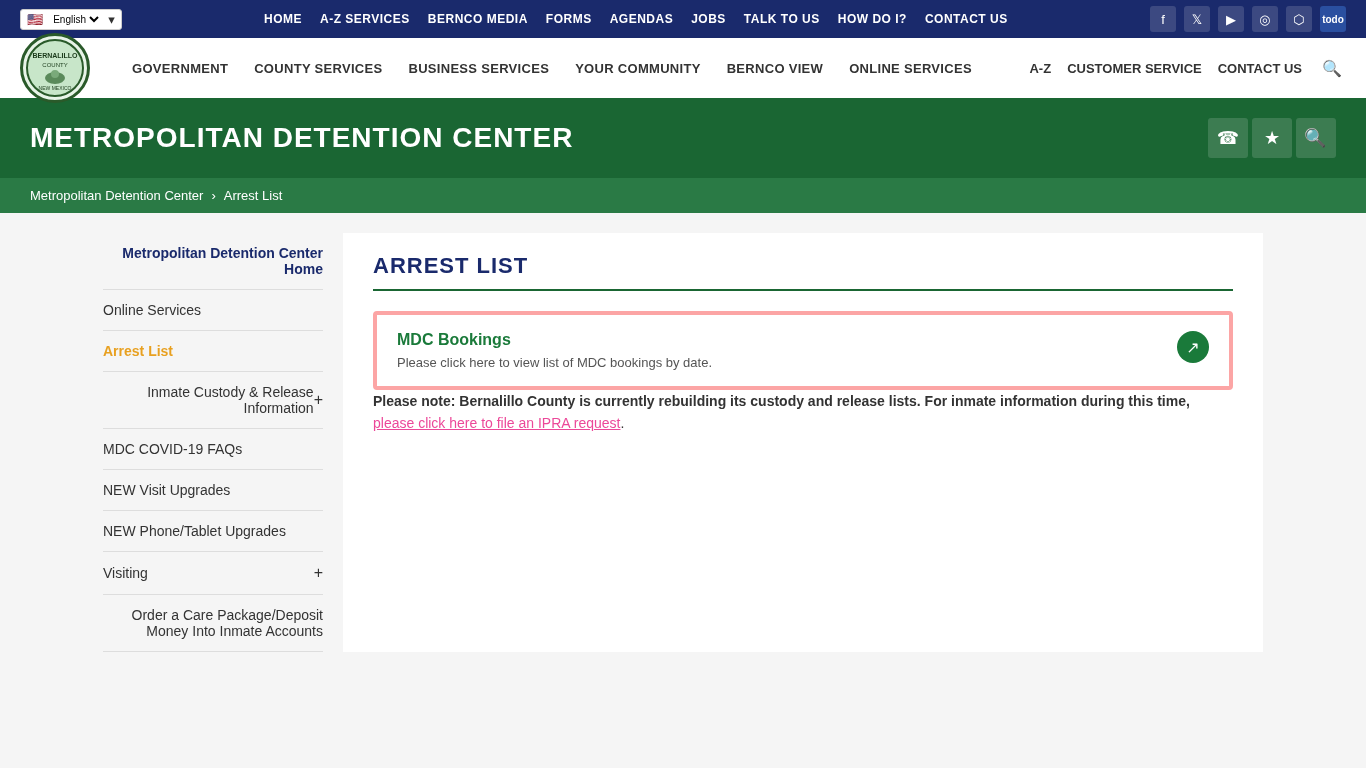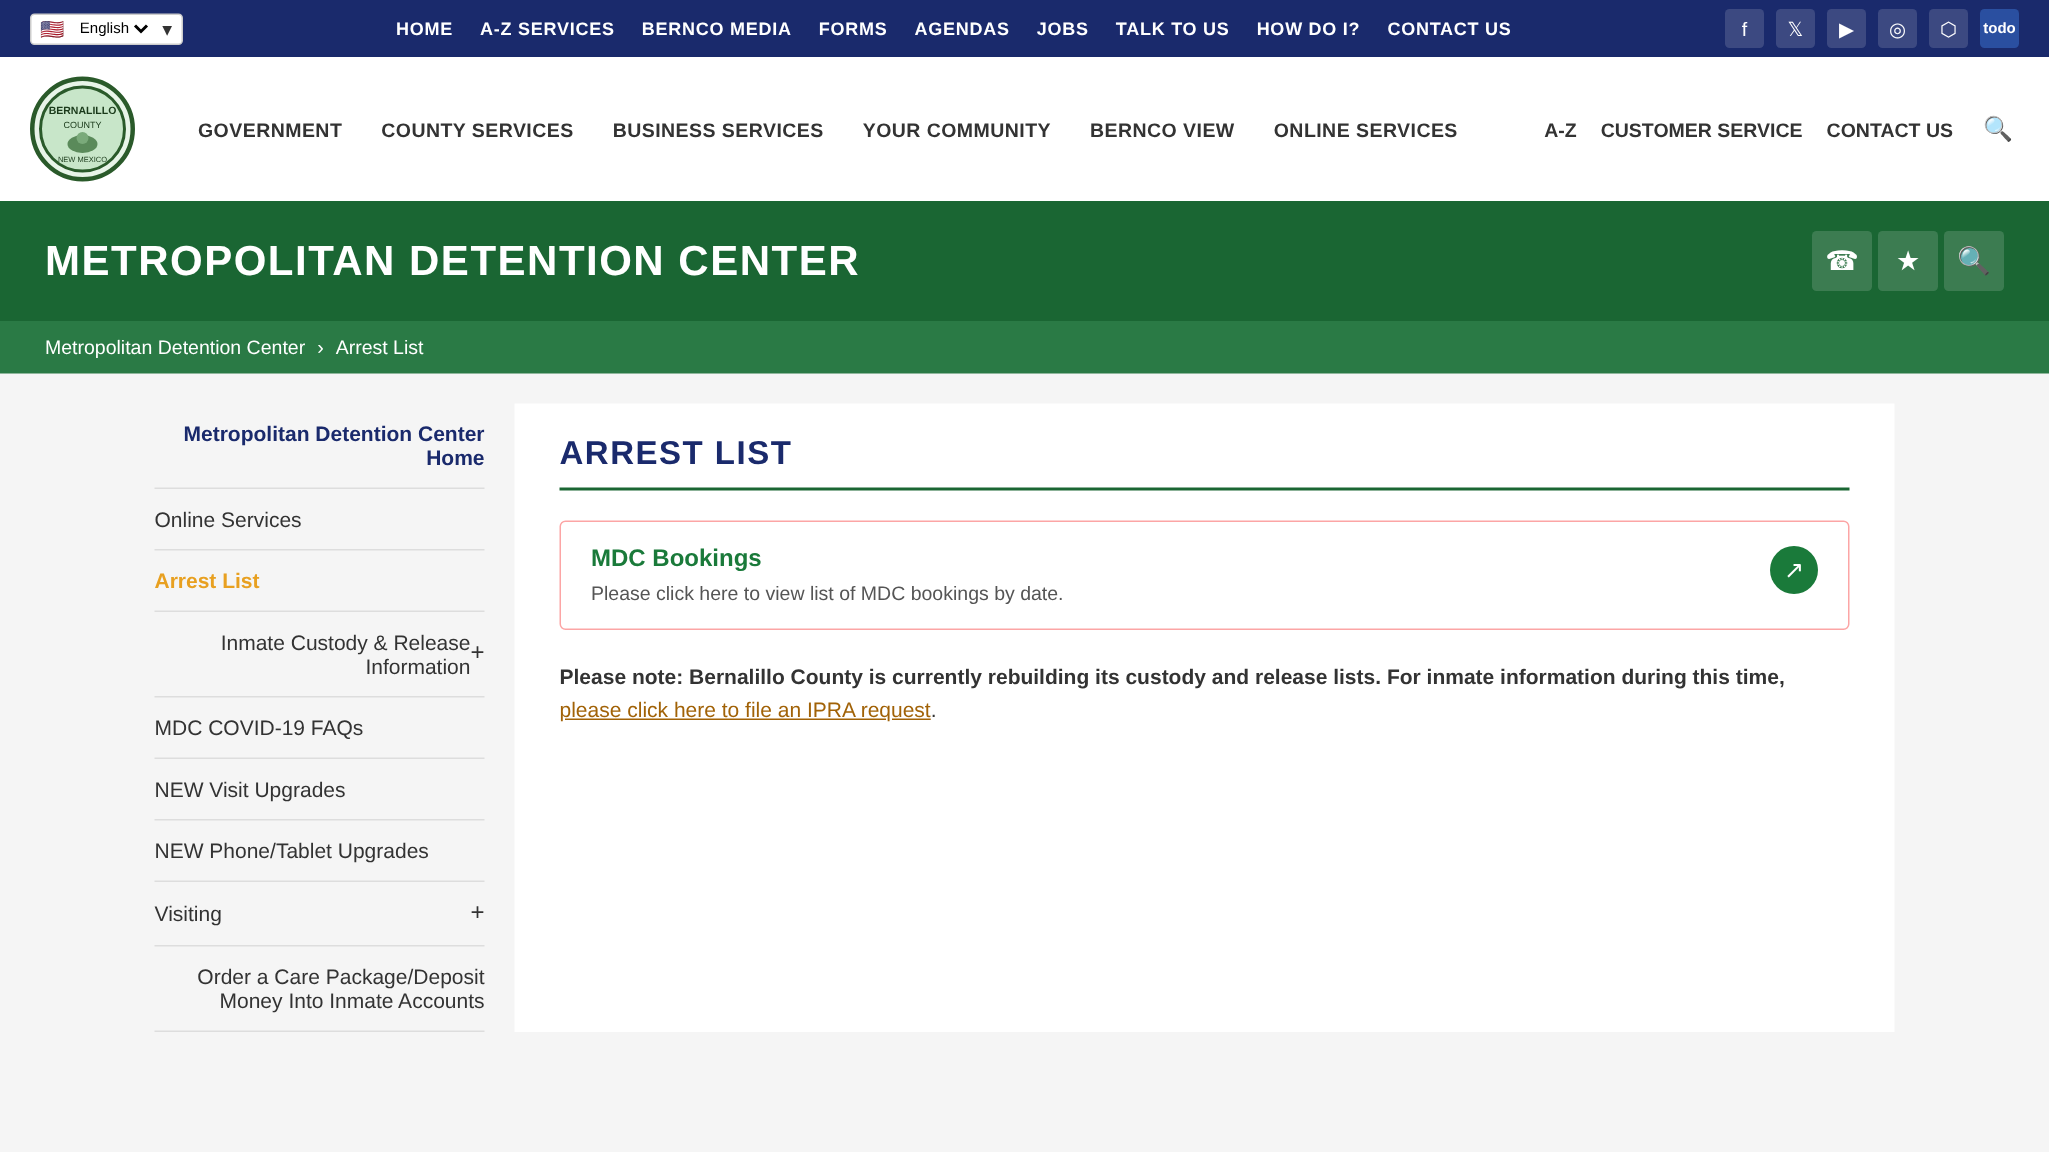--- a/index.html
+++ b/index.html
@@ -65,21 +65,21 @@
       background: #2a4fa0;
     }
 
     
     .main-nav {
       background: white;
       padding: 0 20px;
       display: flex;
       align-items: center;
       box-shadow: 0 2px 4px rgba(0,0,0,0.1);
-      height: 96px;
+      height: 60px;
     }
     .logo-area {
       display: flex;
       align-items: center;
       margin-right: 30px;
     }
     .logo-circle {
       width: 70px;
       height: 70px;
       border-radius: 50%;
@@ -235,24 +235,23 @@
       text-transform: uppercase;
       color: #1a2a6c;
       letter-spacing: 1px;
       margin-bottom: 20px;
       border-bottom: 2px solid #1a6633;
       padding-bottom: 10px;
     }
 
     
     .bookings-card {
-      border: 1px solid #fca5a5;
+      border: 4px solid #fca5a5;
       border-radius: 4px;
       padding: 16px 20px;
-      margin-bottom: 20px;
       display: flex;
       align-items: flex-start;
       justify-content: space-between;
       background: white;
     }
     .bookings-card-content h3 {
       color: #1a7a3a;
       font-size: 16px;
       font-weight: bold;
       margin-bottom: 6px;
@@ -275,21 +274,21 @@
     }
 
     
     .notice-text {
       font-size: 14px;
       line-height: 1.6;
       color: #333;
     }
     .notice-text strong { font-weight: bold; }
     .notice-text a {
-      color: #a16207;
+      color: #ec4899;
       text-decoration: underline;
     }
   </style>
 </head>
 <body>
 
 <div class="utility-bar">
   <div class="lang-select">
     <span>🇺🇸</span>
     <select>

